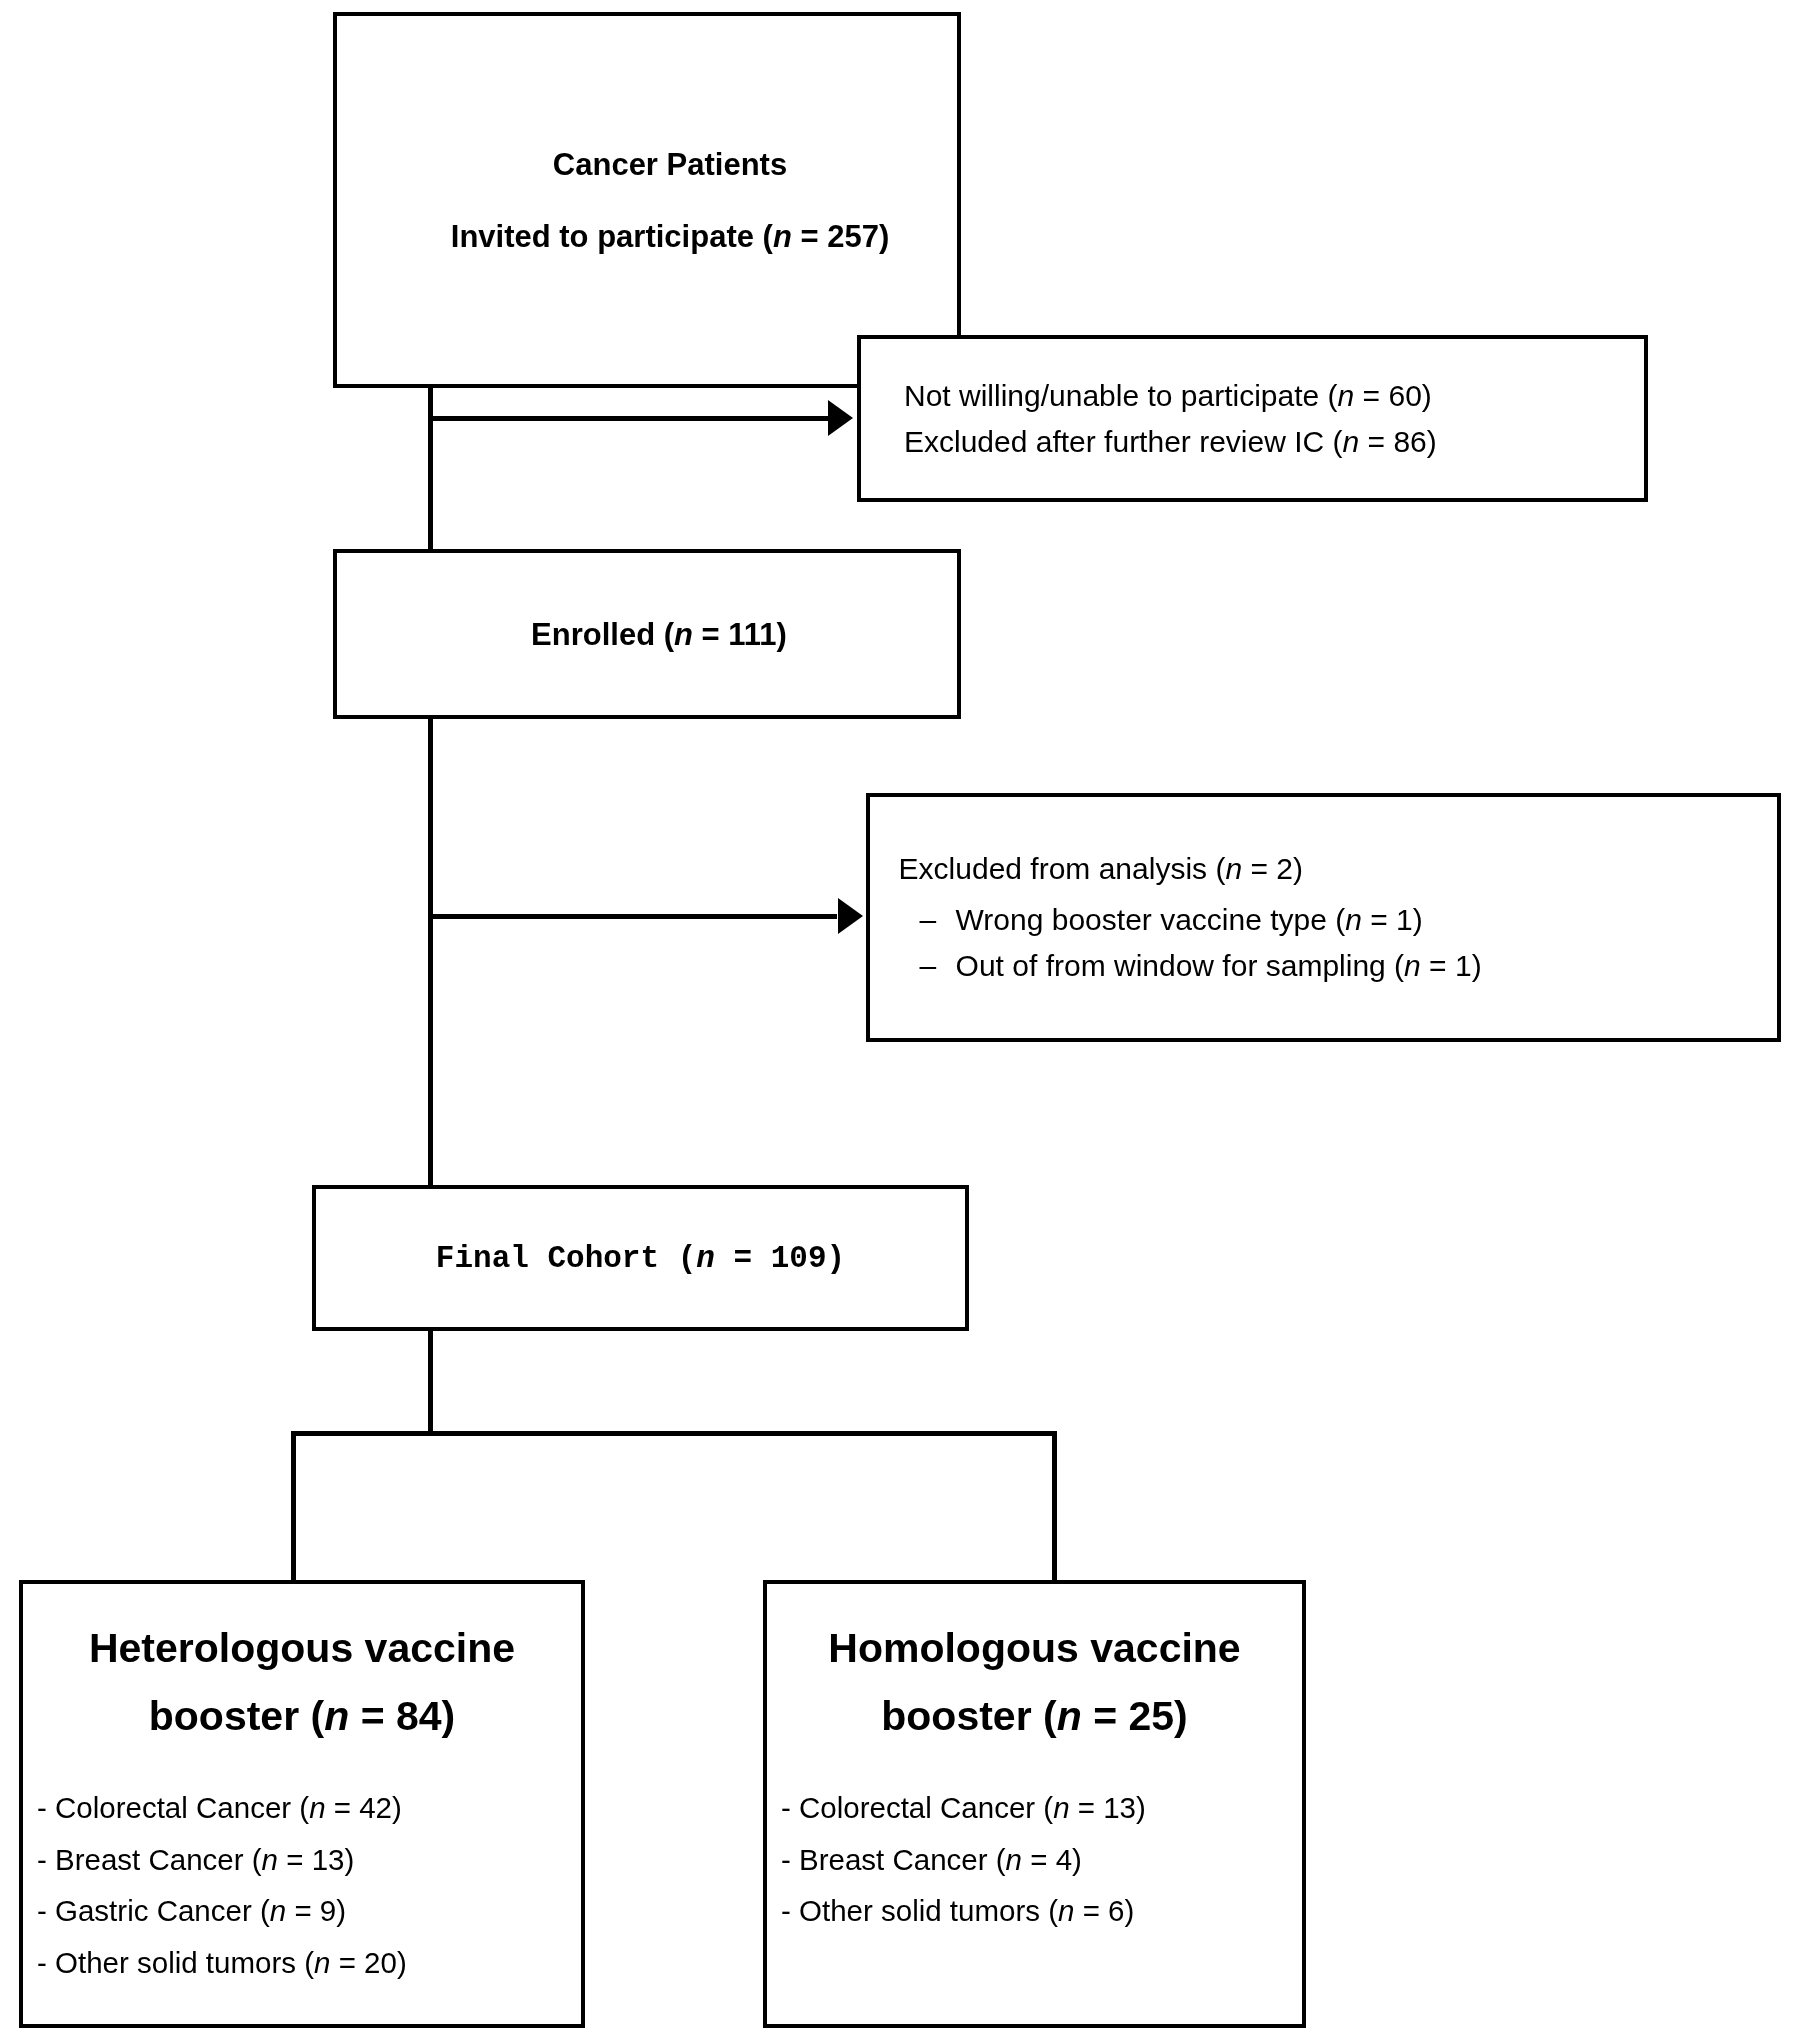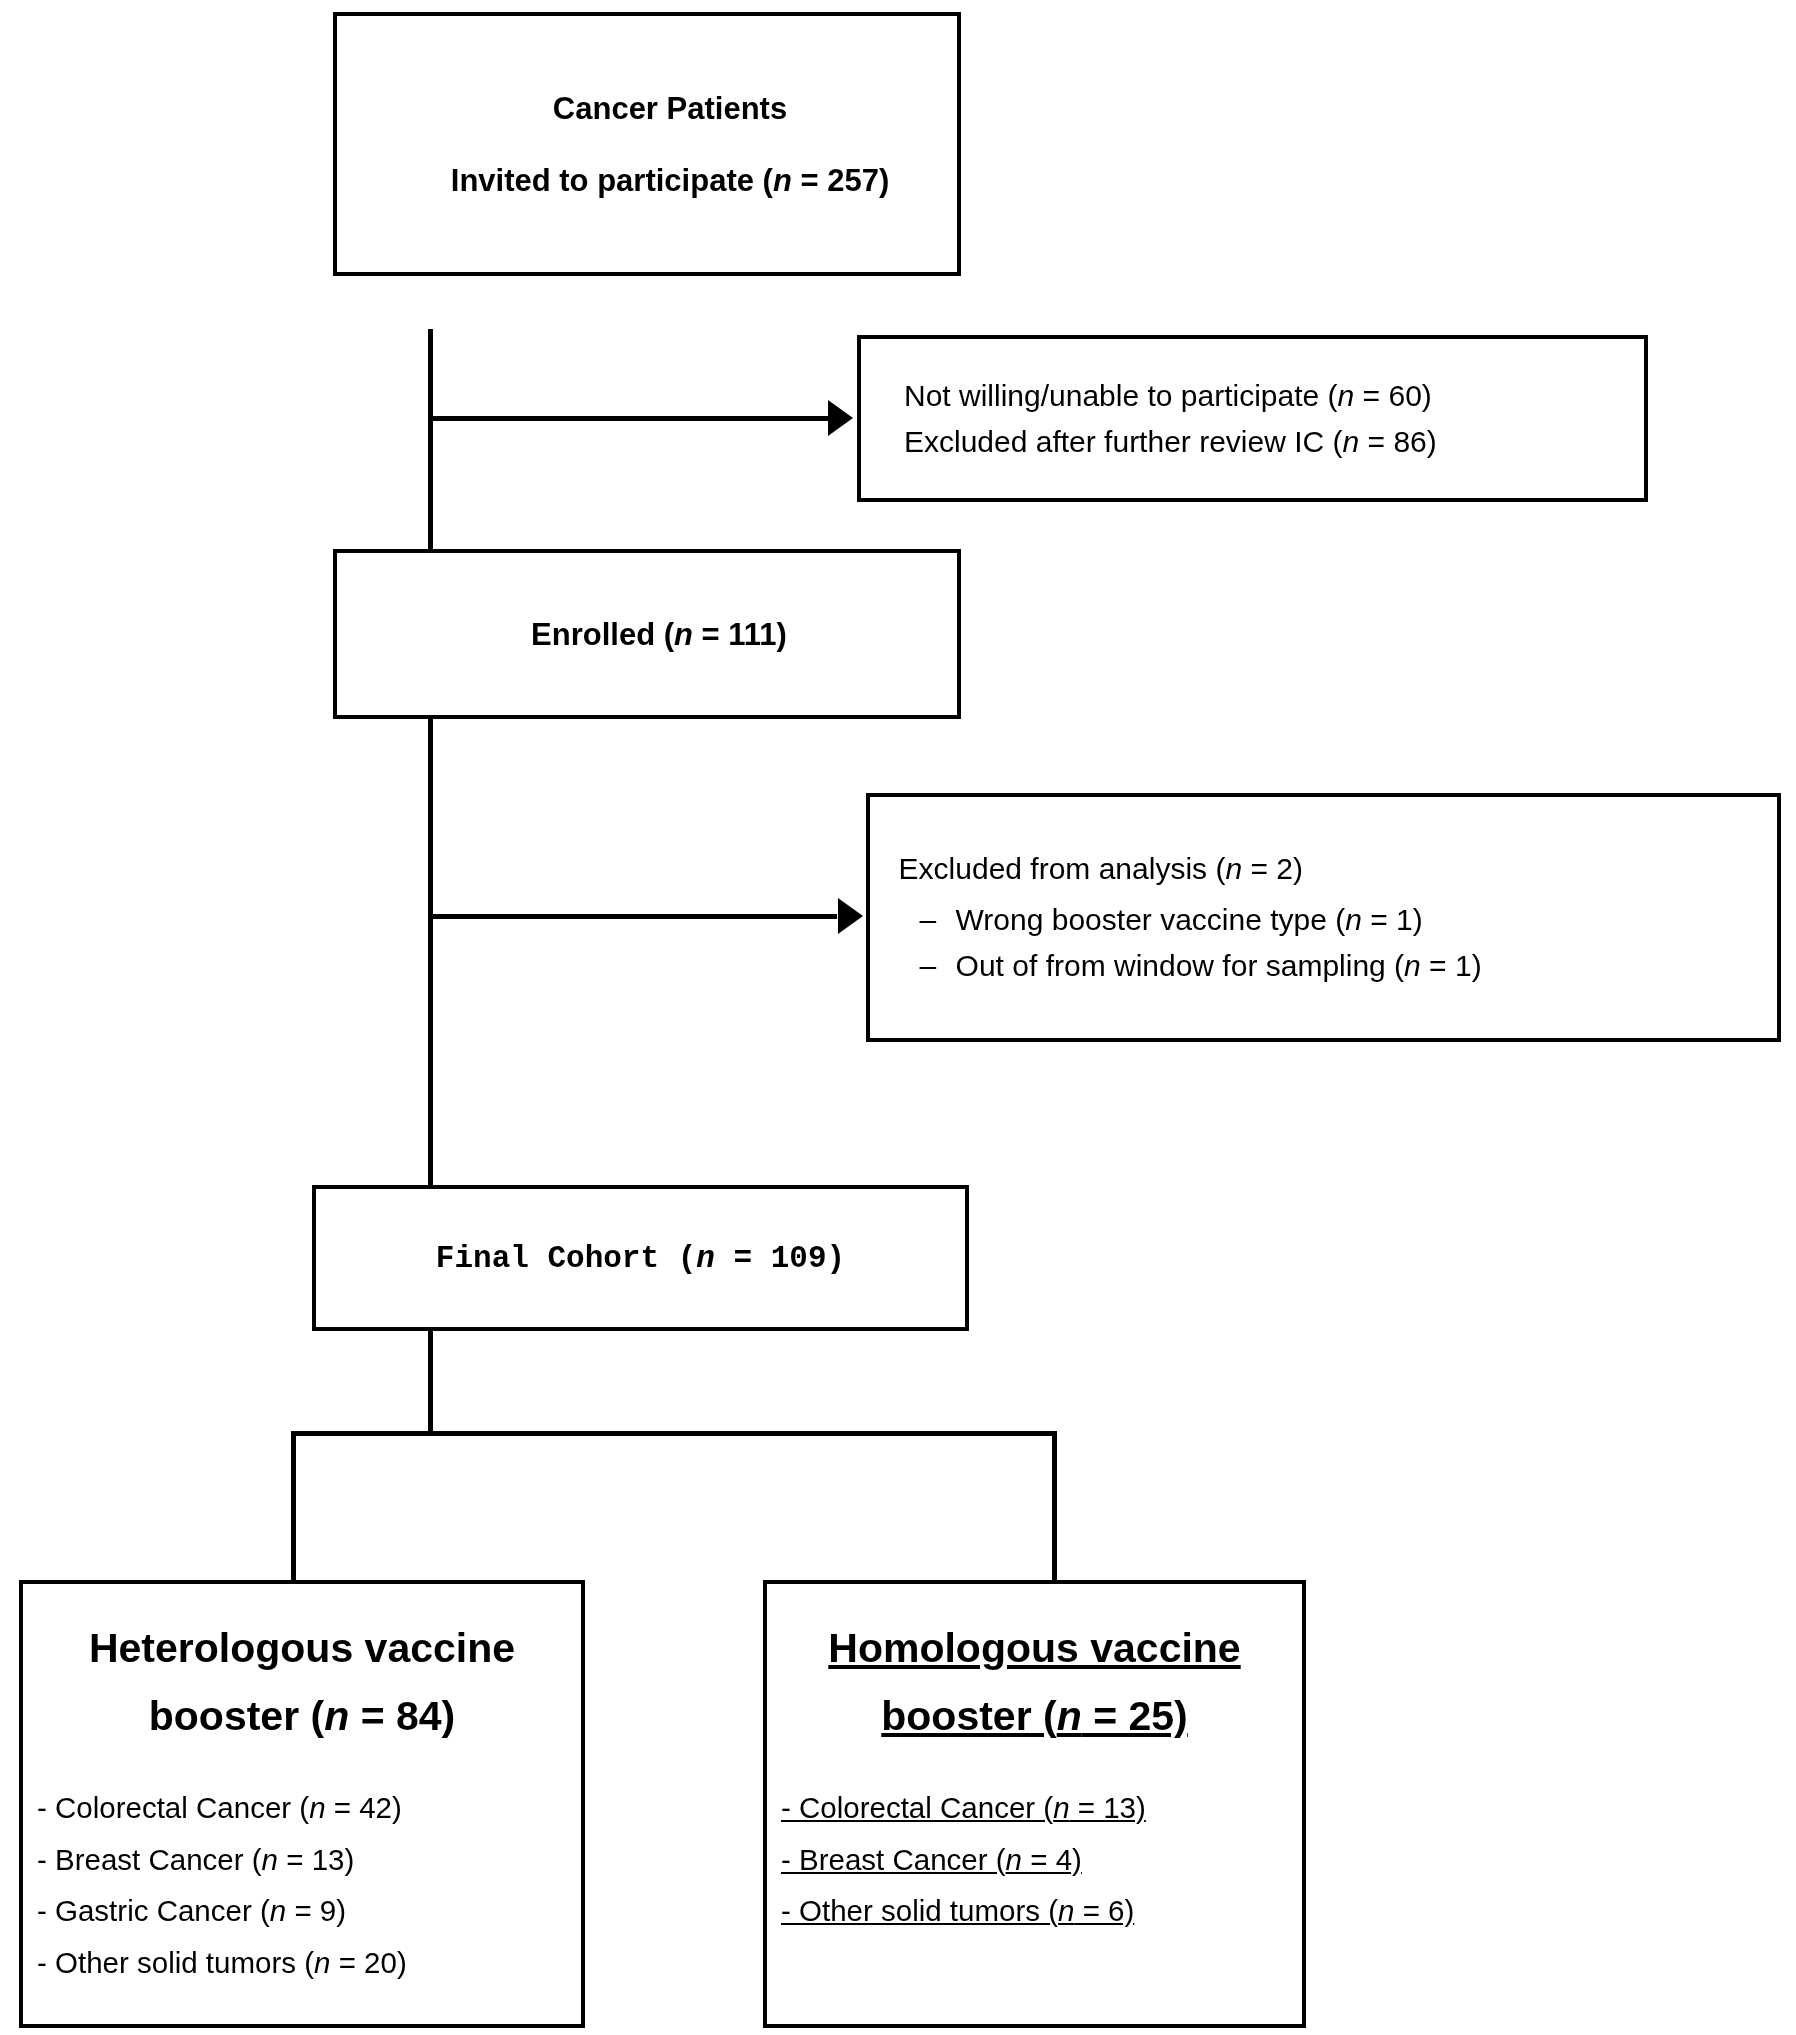--- a/index.html
+++ b/index.html
@@ -52,21 +52,21 @@
   .bold { font-weight: bold; }
   .ital { font-style: italic; }
 
   
   .fs-head   { font-size: 31px; line-height: 1.0; }
   .fs-body   { font-size: 30px; line-height: 1.0; }
   .fs-leaf-h { font-size: 41px; line-height: 1.0; }
   .fs-leaf-b { font-size: 29.5px; line-height: 1.0; }
 
   
-  #box-top        { left: 333px;  top: 12.4px;   width: 628px; height: 264px; padding-left: 46px; }
+  #box-top        { left: 333px;  top: 12.4px;   width: 628px; height: 376px; padding-left: 46px; }
   #box-excl1      { left: 857px; top: 335px;  width: 791px; height: 167px; }
   #box-enrolled   { left: 333px;  top: 549px; width: 628px; height: 170px; padding-left: 24px; }
   #box-excl2      { left: 866px; top: 793px; width: 915px; height: 249px; }
   #box-final      { left: 312px;  top: 1185px; width: 657px; height: 146px; }
   #box-hetero     { left: 19px;   top: 1580px; width: 566px; height: 448px; }
   #box-homo       { left: 763px; top: 1580px; width: 543px; height: 448px; }
 
   
   #box-top .pad       { padding: 0 19px; }
   #box-excl1 .pad     { padding: 0 43px; }
@@ -171,21 +171,21 @@
 
       <div class="leaf-list">
         <span class="t fs-leaf-b" style="margin-bottom:22px;"><span>- Colorectal Cancer (</span><span class="ital">n</span><span> = 42)</span></span>
         <span class="t fs-leaf-b" style="margin-bottom:22px;"><span>- Breast Cancer (</span><span class="ital">n</span><span> = 13)</span></span>
         <span class="t fs-leaf-b" style="margin-bottom:22px;"><span>- Gastric Cancer (</span><span class="ital">n</span><span> = 9)</span></span>
         <span class="t fs-leaf-b"><span>- Other solid tumors (</span><span class="ital">n</span><span> = 20)</span></span>
       </div>
     </div>
   </div>
 
-  <div class="box" id="box-homo" style="justify-content:flex-start;text-decoration:underline;">
+  <div class="box" id="box-homo" style="justify-content:flex-start;">
     <div class="pad" style="padding-top:44px;">
       <span class="t center bold fs-leaf-h leaf-title">Homologous vaccine</span>
       <span class="t center bold fs-leaf-h" style="margin-top:27px;"><span>booster (</span><span class="ital">n</span><span> = 25)</span></span>
 
       <div style="height:56px;"></div>
 
       <div class="leaf-list">
         <span class="t fs-leaf-b" style="margin-bottom:22px;"><span>- Colorectal Cancer (</span><span class="ital">n</span><span> = 13)</span></span>
         <span class="t fs-leaf-b" style="margin-bottom:22px;"><span>- Breast Cancer (</span><span class="ital">n</span><span> = 4)</span></span>
         <span class="t fs-leaf-b"><span>- Other solid tumors (</span><span class="ital">n</span><span> = 6)</span></span>

